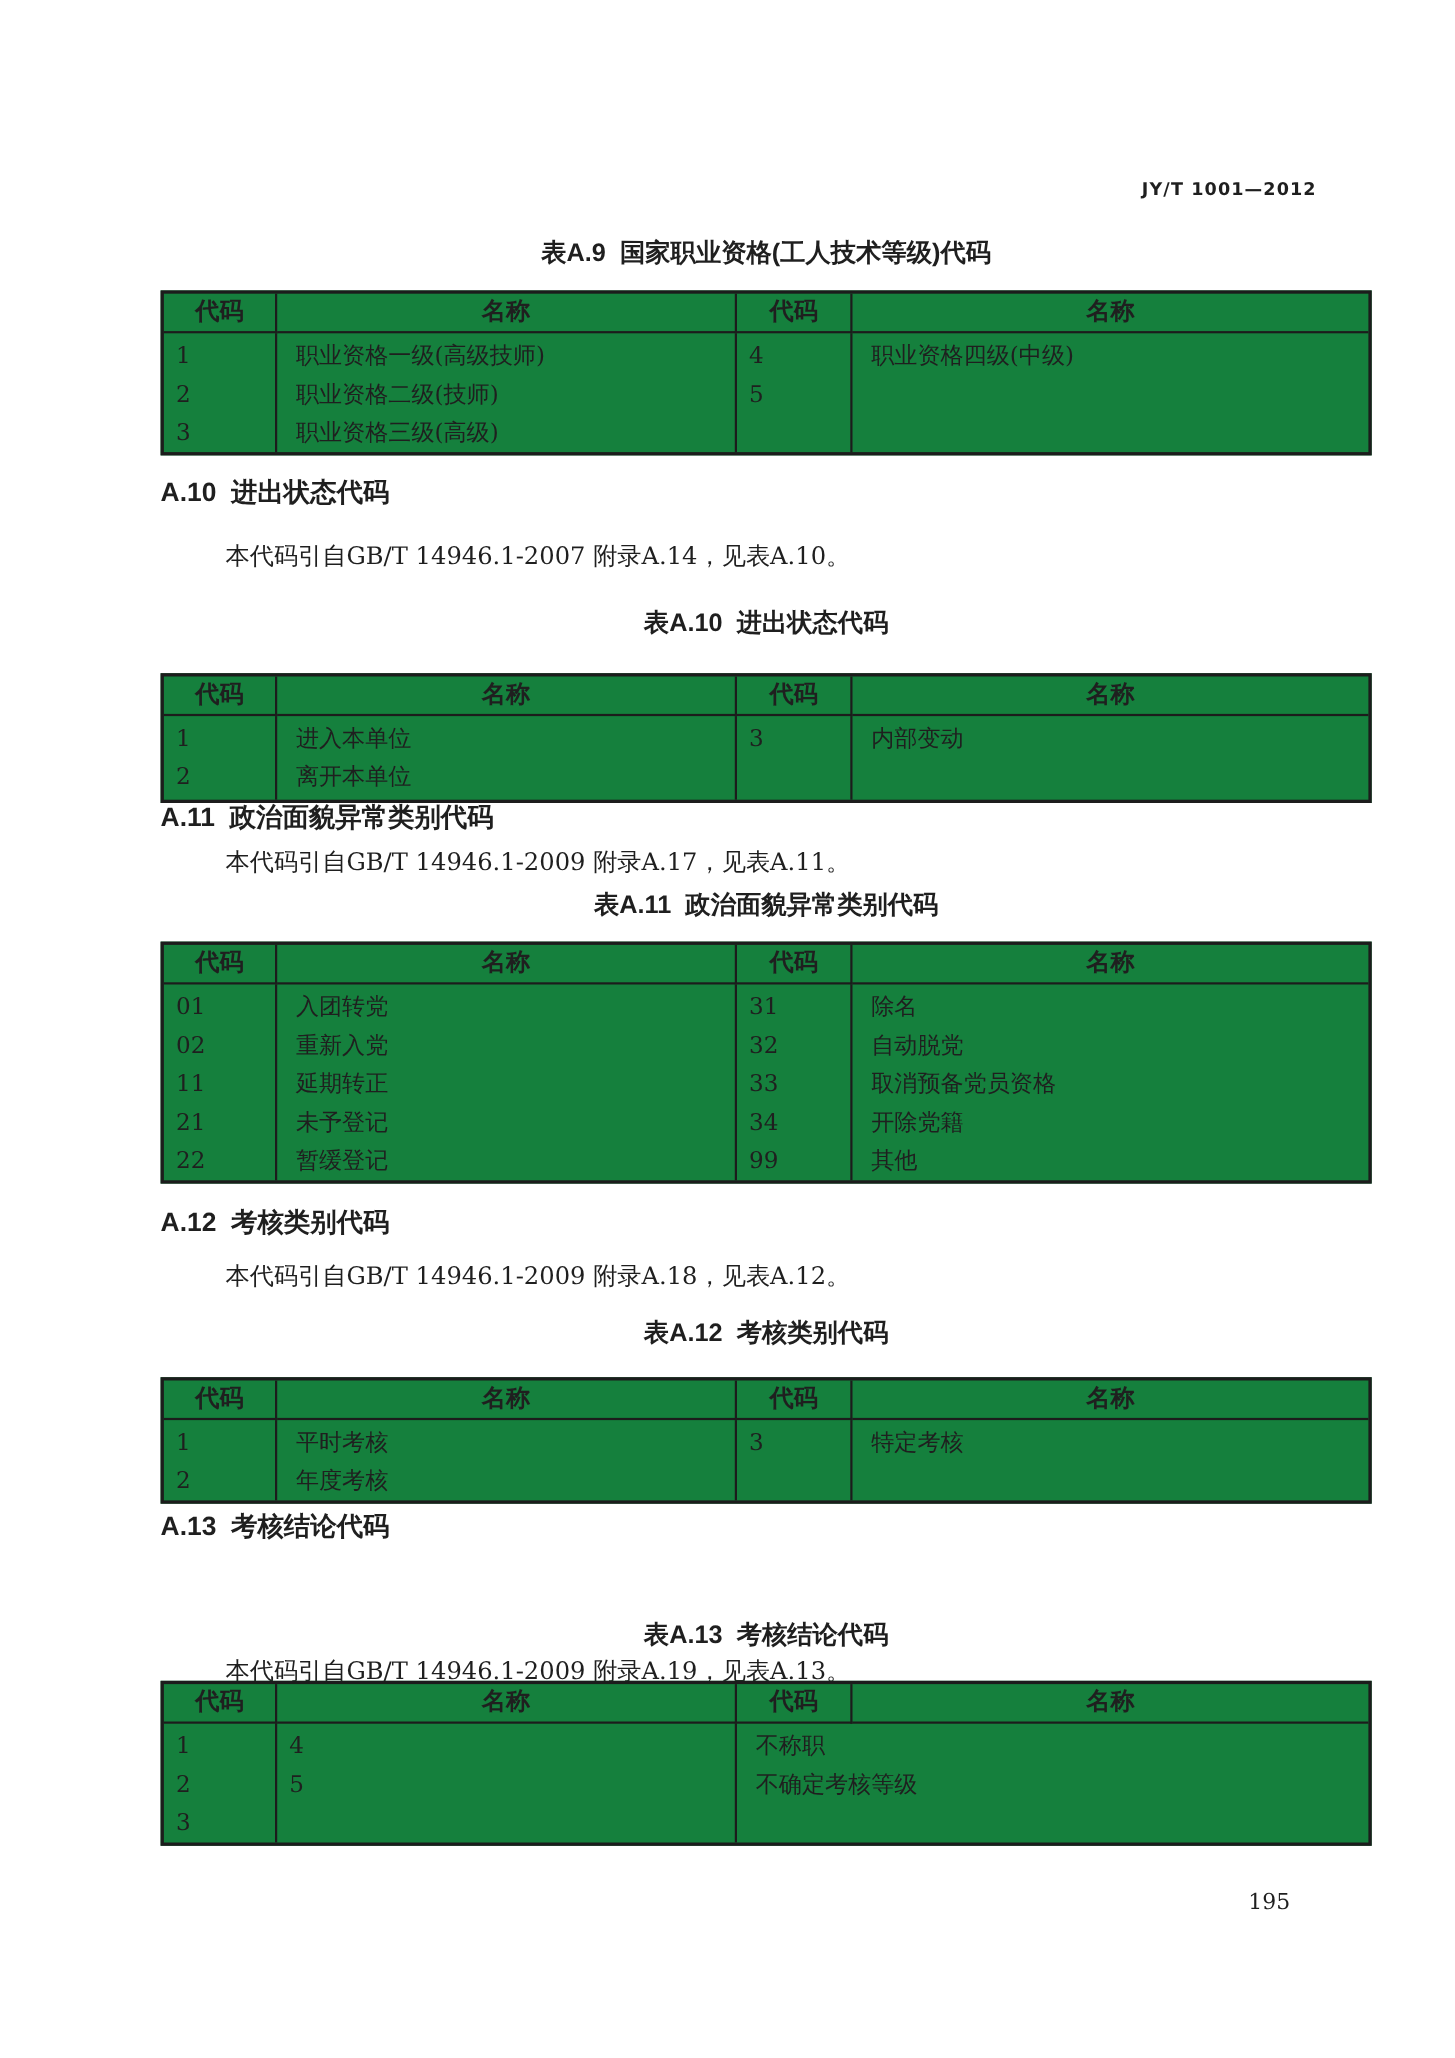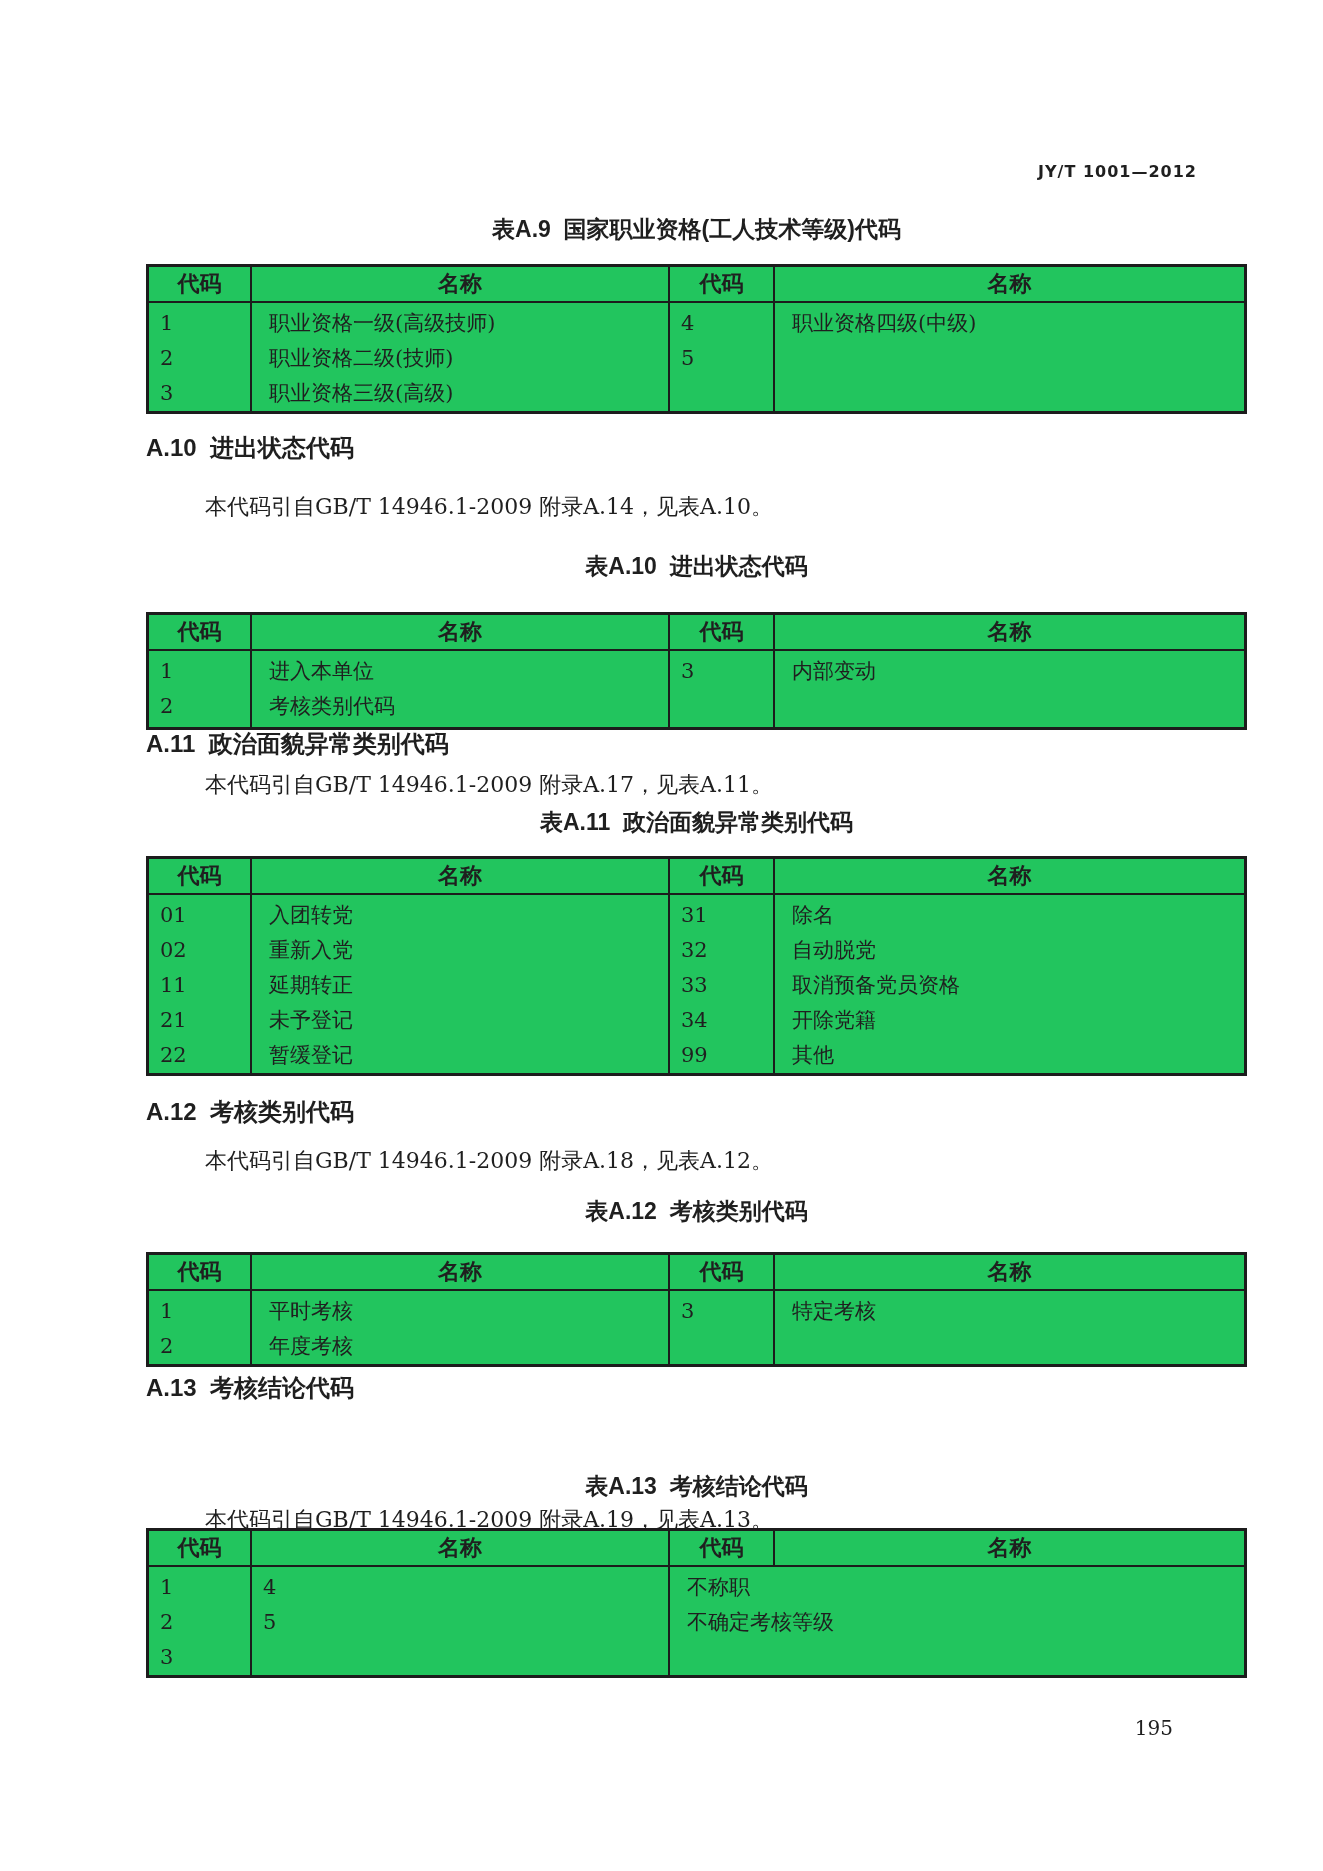--- a/index.html
+++ b/index.html
@@ -38,21 +38,21 @@
     font-family:Liberation Sans, sans-serif;
     font-size:23px;font-weight:bold;line-height:30px;white-space:pre;
   }
 
   .tbl{
     position:absolute;left:146px;width:1101px;
     border:3px solid var(--bd);
     box-sizing:border-box;
     display:grid;
     grid-template-columns:103px 418px 105px 1fr;
-    background:#22c55e;
+    background:#15803d;
   }
   .th{
     height:36px;line-height:34px;box-sizing:border-box;
     text-align:center;
     font-family:"DejaVu Sans","Liberation Sans",sans-serif;
     font-size:22px;font-weight:bold;
     border-bottom:2px solid var(--bd);
     border-right:2px solid var(--bd);
   }
   .th.last{border-right:none;}
@@ -105,36 +105,36 @@
     <div class="td code">
       <div class="line">4</div>
       <div class="line">5</div>
     </div>
     <div class="td name last">
       <div class="line">职业资格四级(中级)</div>
     </div>
   </div>
 
   <div class="sec-heading" style="top:433px">A.10  进出状态代码</div>
-  <div class="para" style="top:492px">本代码引自GB/T 14946.1-2009 附录A.14，见表A.10。</div>
+  <div class="para" style="top:492px">本代码引自GB/T 14946.1-2007 附录A.14，见表A.10。</div>
   <div class="tbl-title" style="top:551px">表A.10  进出状态代码</div>
 
   <div class="tbl tbl-a10" style="top:612px">
     <div class="th">代码</div>
     <div class="th">名称</div>
     <div class="th">代码</div>
     <div class="th last">名称</div>
 
     <div class="td code">
       <div class="line">1</div>
       <div class="line">2</div>
     </div>
     <div class="td name">
       <div class="line">进入本单位</div>
-      <div class="line">考核类别代码</div>
+      <div class="line">离开本单位</div>
     </div>
     <div class="td code">
       <div class="line">3</div>
     </div>
     <div class="td name last">
       <div class="line">内部变动</div>
     </div>
   </div>
 
   <div class="sec-heading" style="top:729px">A.11  政治面貌异常类别代码</div>

